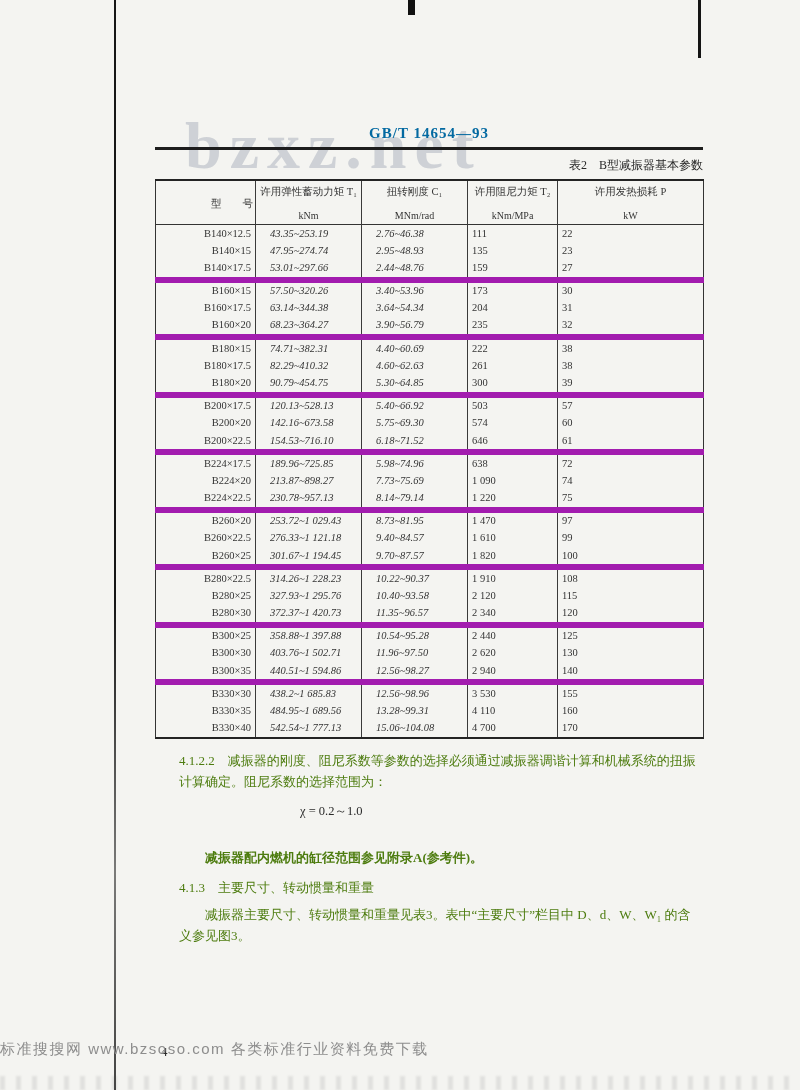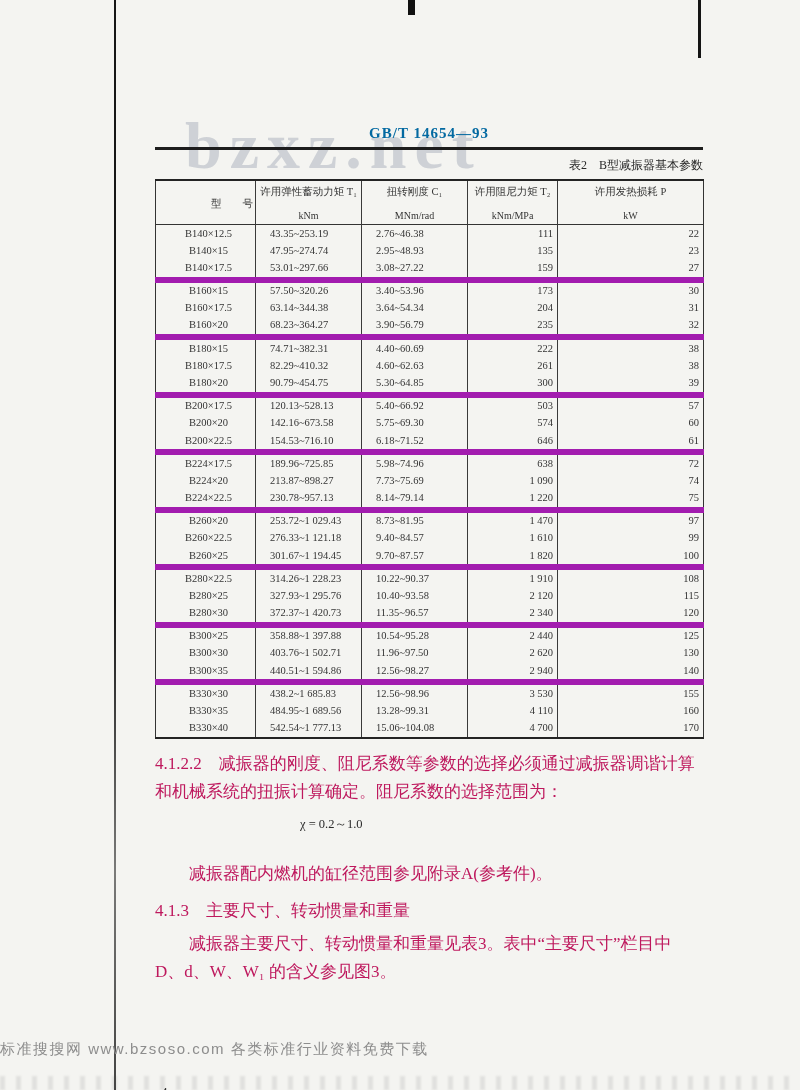--- a/index.html
+++ b/index.html
@@ -35,28 +35,28 @@
          border-top:2px solid #232323; border-bottom:2px solid #232323;
          border-left:1px solid #333; border-right:1px solid #333; }
   col.c0{width:100px;} col.c1{width:106px;} col.c2{width:106px;} col.c3{width:90px;} col.c4{width:146px;}
   th,td{ border-left:1px solid #3a3a3a; color:#343434; }
   th:first-child,td:first-child{ border-left:none;text-align:right; }
   thead tr{ border-bottom:1px solid #333; }
   th{ font-weight:normal; font-size:10.5px; padding:4px 2px 3px; vertical-align:middle; height:44px; }
   .th-label{ line-height:1.25; }
   .th-unit{ font-size:10px; margin-top:12px; }
   td{ font-size:10.5px; padding:1.5px 4px; line-height:1.35; white-space:nowrap; }
-  td.c0{ text-align:center; padding-left:10px; }
-  td.c1,td.c2{ text-align:left; padding-left:14px; }
-  td.c3,td.c4{ text-align:right; }
+  td.c0{ text-align:right; padding-left:10px; }
+  td.c1,td.c2{ text-align:left; padding-left:14px;font-style:italic; }
+  td.c3,td.c4{ text-align:left; }
   tr.group-start td{ border-top:6px solid #a21caf;margin-top:28px; }
-  .para{ font-size:17px; line-height:1.65; color:#be185d; }
+  .para{ font-size:13px; line-height:1.65; color:#4d7c0f;margin-left:24px; }
   .p-clause{ margin-top:11px; }
   .formula{ margin:10px 0 0 145px; font-size:12.5px; color:#2b2b2b; }
-  .p-note{ margin-top:27px; text-indent:2em; }
+  .p-note{ margin-top:27px; text-indent:2em;font-weight:bold; }
   .p-413{ margin-top:9px; }
   .p-dim{ margin-top:5px; text-indent:2em; }
   .page-number{ margin-top:98px; margin-left:6px; font-size:13px; color:#2b2b2b; }
   .wm-bottom{
     position:absolute; left:0; top:1040px; width:100%; z-index:2;
     text-align:left; font-size:15px; letter-spacing:1.5px; color:#8d8d8d;
     font-family:"Liberation Sans","DejaVu Sans",sans-serif;
   }
 </style>
 </head>
@@ -118,21 +118,21 @@
           <tr>
             <td class="c0">B140×15</td>
             <td class="c1">47.95~274.74</td>
             <td class="c2">2.95~48.93</td>
             <td class="c3">135</td>
             <td class="c4">23</td>
           </tr>
           <tr>
             <td class="c0">B140×17.5</td>
             <td class="c1">53.01~297.66</td>
-            <td class="c2">3.08~27.22</td>
+            <td class="c2">2.44~48.76</td>
             <td class="c3">159</td>
             <td class="c4">27</td>
           </tr>
           <tr class="group-start">
             <td class="c0">B160×15</td>
             <td class="c1">57.50~320.26</td>
             <td class="c2">3.40~53.96</td>
             <td class="c3">173</td>
             <td class="c4">30</td>
           </tr>

